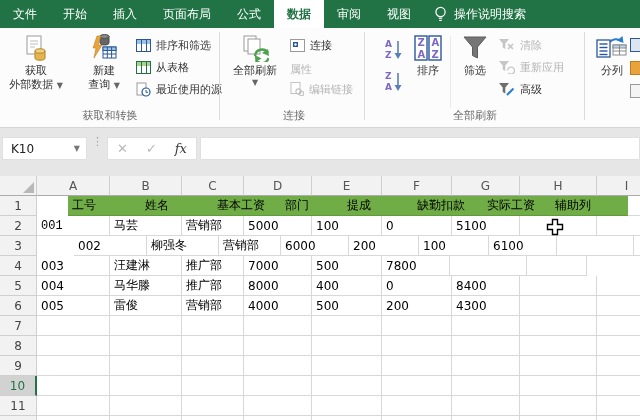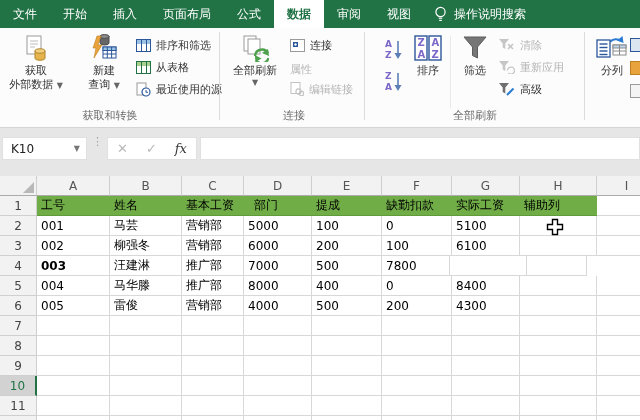--- a/index.html
+++ b/index.html
@@ -319,57 +319,57 @@
         <div class="hcell" style="width: 62px;">C</div>
         <div class="hcell" style="width: 68px;">D</div>
         <div class="hcell" style="width: 70px;">E</div>
         <div class="hcell" style="width: 70px;">F</div>
         <div class="hcell" style="width: 68px;">G</div>
         <div class="hcell" style="width: 77px;">H</div>
         <div class="hcell" style="width: 60px;">I</div>
       </div>
       <div class="srow">
         <div class="rnum" style="width: 37px;">1</div>
-        <div class="cell green" style="width: 73px;">工号</div>
+        <div class="cell green" style="width: 73px; margin-left: 31px;">工号</div>
         <div class="cell green" style="width: 72px;">姓名</div>
         <div class="cell green" style="width: 68px;">基本工资</div>
         <div class="cell green" style="width: 62px;">部门</div>
         <div class="cell green" style="width: 70px;">提成</div>
         <div class="cell green" style="width: 70px;">缺勤扣款</div>
         <div class="cell green" style="width: 68px;">实际工资</div>
         <div class="cell green" style="width: 77px;">辅助列</div>
         <div class="cell" style="width: 60px;"></div>
       </div>
       <div class="srow">
         <div class="rnum" style="width: 37px;">2</div>
-        <div class="cell" style="width: 73px;">001</div>
+        <div class="cell" style="width: 73px; font-family: Liberation Mono, monospace;">001</div>
         <div class="cell" style="width: 72px;">马芸</div>
         <div class="cell" style="width: 62px;">营销部</div>
         <div class="cell" style="width: 68px;">5000</div>
         <div class="cell" style="width: 70px;">100</div>
         <div class="cell" style="width: 70px;">0</div>
         <div class="cell" style="width: 68px;">5100</div>
         <div class="cell" style="width: 77px;"></div>
         <div class="cell" style="width: 60px;"></div>
       </div>
       <div class="srow">
         <div class="rnum" style="width: 37px;">3</div>
-        <div class="cell" style="width: 73px;">002</div>
+        <div class="cell" style="width: 73px; margin-left: 37px;">002</div>
         <div class="cell" style="width: 72px;">柳强冬</div>
         <div class="cell" style="width: 62px;">营销部</div>
         <div class="cell" style="width: 68px;">6000</div>
         <div class="cell" style="width: 70px;">200</div>
         <div class="cell" style="width: 70px;">100</div>
         <div class="cell" style="width: 68px;">6100</div>
         <div class="cell" style="width: 77px;"></div>
         <div class="cell" style="width: 60px;"></div>
       </div>
       <div class="srow">
         <div class="rnum" style="width: 37px;">4</div>
-        <div class="cell" style="width: 73px; font-weight: bold;">003</div>
+        <div class="cell" style="width: 73px;">003</div>
         <div class="cell" style="width: 72px;">汪建淋</div>
         <div class="cell" style="width: 62px;">推广部</div>
         <div class="cell" style="width: 68px;">7000</div>
         <div class="cell" style="width: 70px;">500</div>
         <div class="cell" style="width: 68px;">7800</div>
         <div class="cell" style="width: 77px;"></div>
         <div class="cell" style="width: 60px;"></div>
       </div>
       <div class="srow">
         <div class="rnum" style="width: 37px;">5</div>

